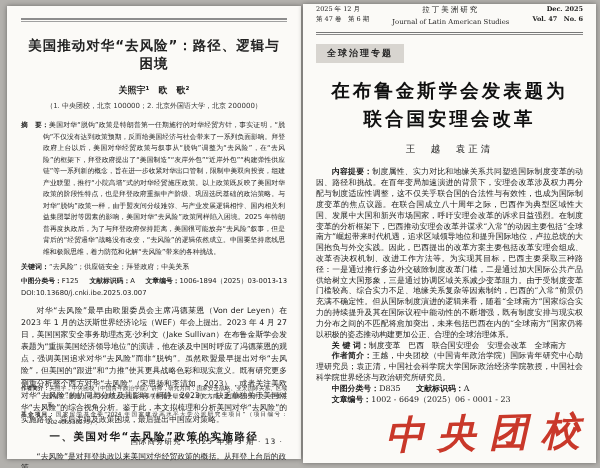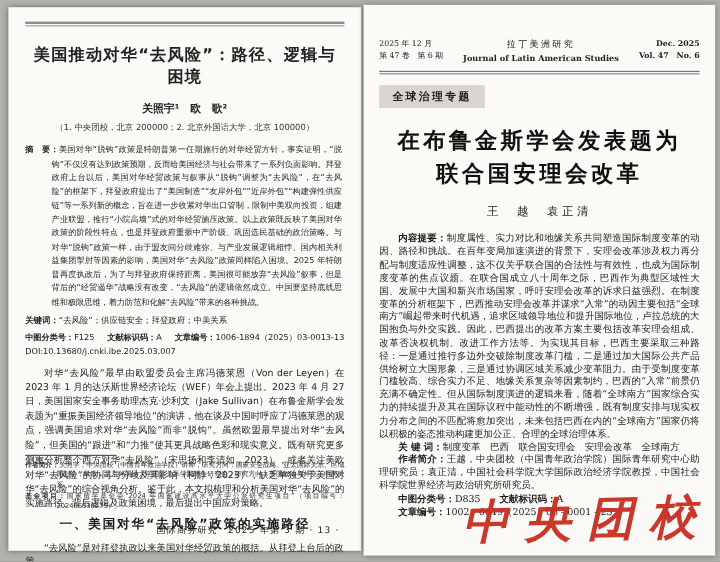--- a/index.html
+++ b/index.html
@@ -25,27 +25,27 @@
   .l-meta { display:flex; justify-content:space-between; margin-top:4px; font-size:6.8px; color:#222; }
   .l-doi { margin-top:3px; font-size:6.8px; color:#222; }
   .l-intro { margin-top:8px; font-size:7.8px; line-height:1.56; text-align:justify; text-indent:2em; }
   .l-section { margin-top:4px; text-align:center; font-size:10.5px; font-weight:700; letter-spacing:1.5px; color:#1a1a1a; }
   .l-bodyline { margin-top:7px; font-size:7.8px; text-indent:2em; }
   .footnote-area { position:absolute; left:14px; right:14px; bottom:32px; }
   .fn-rule { width:76px; border-top:1px solid #555; margin-bottom:4px; }
   .fn { font-size:5.6px; line-height:1.55; color:#333; padding-left:26px; text-indent:-26px; text-align:justify; }
   .l-footer { position:absolute; right:18px; bottom:12px; font-size:7.5px; letter-spacing:1px; color:#222; }
   
-  .page.right { left:303px; top:4px; width:293px; height:459px; padding:27px 13px; font-family:"DejaVu Serif", serif; }
+  .page.right { left:303px; top:4px; width:293px; height:459px; padding:0 13px; font-family:"DejaVu Serif", serif; }
   .journal-header { display:flex; justify-content:space-between; align-items:flex-start; }
   .jh-col { font-size:6.5px; line-height:1.6; color:#222; }
   .jh-left { text-align:left; }
   .jh-center { text-align:center; }
   .jh-cn { font-size:7.5px; letter-spacing:2px; }
-  .jh-en { font-size:6.8px; font-weight:700; margin-top:1px; }
+  .jh-en { font-size:6.8px; font-weight:400; margin-top:1px; }
   .jh-right { text-align:right; font-weight:700; }
   .header-rule2 { margin-top:4px; border-top:1.5px solid #777; border-bottom:1px solid #8a8a8a; height:3px; }
   .topic-box { display:inline-block; margin-top:9px; background:#d8d5d0; padding:3px 11px; font-size:9px; font-weight:700; letter-spacing:2px; color:#222; }
   .r-title { margin-top:14px; text-align:center; font-size:18.5px; font-weight:700; letter-spacing:3px; line-height:1.5; color:#101010; }
   .r-authors { margin-top:11px; text-align:center; font-size:9.5px; letter-spacing:3px; color:#1a1a1a; }
   .r-abstract { margin-top:11px; font-size:7.9px; line-height:1.37; text-align:justify; text-indent:2em; color:#1b1b1b; }
   .r-kw, .r-bio { font-size:7.9px; line-height:1.37; text-align:justify; text-indent:2em; color:#1b1b1b; }
   .r-meta { font-size:7.9px; line-height:1.37; text-indent:2em; color:#1b1b1b; }
   .watermark {
     position:absolute; right:3px; bottom:3px; z-index:5;
@@ -56,21 +56,21 @@
 </style>
 </head>
 <body>
 
 <div class="canvas">
 
   <div class="page left">
     <div class="toprule"></div>
     <div class="l-title">美国推动对华“去风险”：路径、逻辑与困境</div>
     <div class="l-authors">关照宇¹　欧　歌²</div>
-    <div class="l-affil">（1. 中央团校，北京 200000；2. 北京外国语大学，北京 100000）</div>
+    <div class="l-affil">（1. 中央团校，北京 100000；2. 北京外国语大学，北京 200000）</div>
 
     <p class="l-abstract"><span class="lbl">摘　要：</span><span>美国对华“脱钩”政策是特朗普第一任期施行的对华经贸方针，事实证明，“脱钩”不仅没有达到政策预期，反而给美国经济与社会带来了一系列负面影响。拜登政府上台以后，美国对华经贸政策与叙事从“脱钩”调整为“去风险”，在“去风险”的框架下，拜登政府提出了“美国制造”“友岸外包”“近岸外包”“构建弹性供应链”等一系列新的概念，旨在进一步收紧对华出口管制，限制中美双向投资，组建产业联盟，推行“小院高墙”式的对华经贸施压政策。以上政策既反映了美国对华政策的阶段性特点，也是拜登政府重振中产阶级、巩固选民基础的政治策略。与对华“脱钩”政策一样，由于盟友间分歧难弥、与产业发展逻辑相悖、国内相关利益集团掣肘等因素的影响，美国对华“去风险”政策同样陷入困境。2025 年特朗普再度执政后，为了与拜登政府保持距离，美国很可能放弃“去风险”叙事，但是背后的“经贸遏华”战略没有改变，“去风险”的逻辑依然成立。中国要坚持底线思维和极限思维，着力防范和化解“去风险”带来的各种挑战。</span></p>
 
     <p class="l-kw"><span class="lbl">关键词：</span><span>“去风险”；供应链安全；拜登政府；中美关系</span></p>
 
     <div class="l-meta">
       <span><span class="lbl">中图分类号：</span><span>F125</span></span>
       <span><span class="lbl">文献标识码：</span><span>A</span></span>
       <span><span class="lbl">文章编号：</span><span>1006-1894（2025）03-0013-13</span></span>
     </div>

